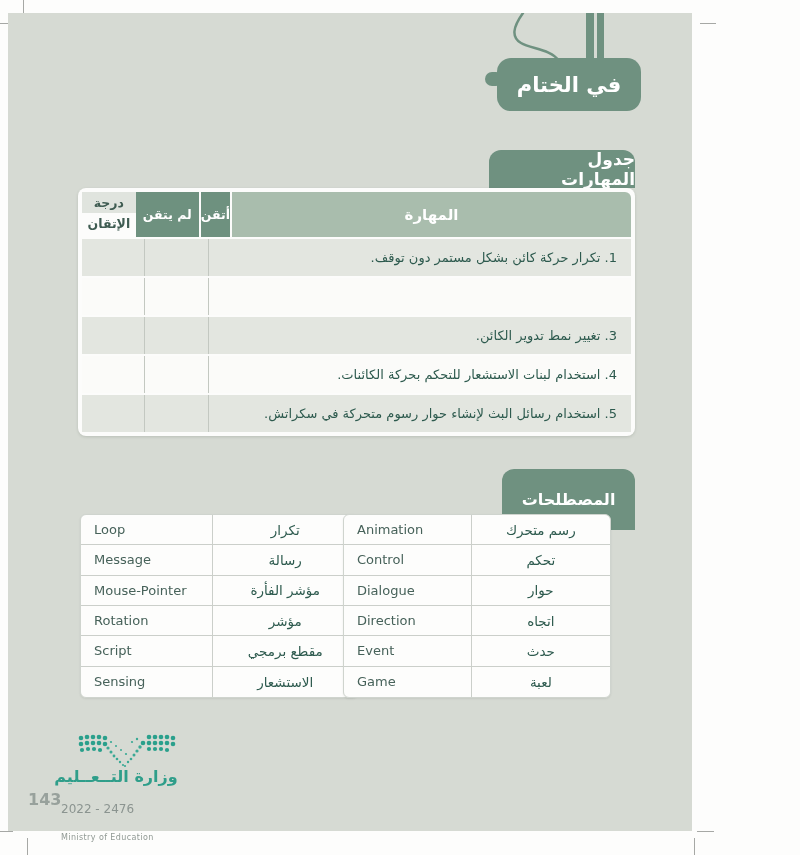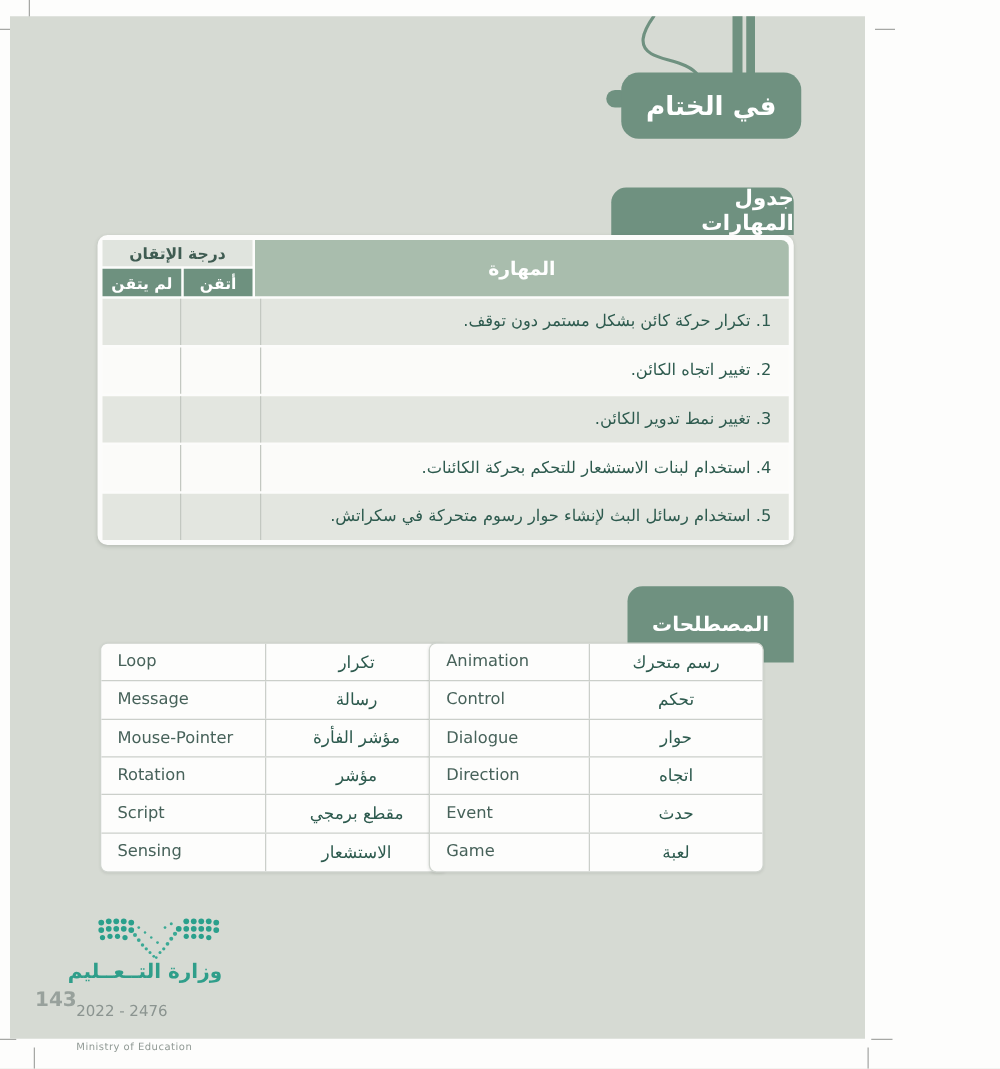--- a/index.html
+++ b/index.html
@@ -43,21 +43,21 @@
   .skills-banner { left:481px; top:137px; width:146px; height:38px; font-size:17px;padding-left:34px; }
   .terms-banner  { left:494px; top:456px; width:133px; height:61px; font-size:16px; }
 
   
   .skills-card {
     position:absolute; left:70px; top:175px; width:557px; height:248px;
     background:#fcfcfb; border-radius:8px; padding:4px;
     box-shadow:0 1px 3px rgba(60,70,60,0.18);
   }
   .sk-header { display:flex; height:45px; direction:ltr; }
-  .sk-left { width:120px; margin-right:2px; display:flex; flex-direction:column; }
+  .sk-left { width:148px; margin-right:2px; display:flex; flex-direction:row; }
   .sk-degree {
     height:21px; background:#e0e4de; color:#3f5c52;
     font-size:12.5px; font-weight:bold; text-align:center; line-height:21px;
     direction:rtl; margin-bottom:2px;
   }
   .sk-sub { flex:1; display:flex; }
   .sk-sub .hcell {
     background:#6e917f; color:#fff; font-size:12.5px; font-weight:bold;
     text-align:center; direction:rtl;
     display:flex; align-items:center; justify-content:center;
@@ -158,21 +158,20 @@
     </div>
 
     <div class="sk-row alt">
       <div class="c1"></div>
       <div class="c2"></div>
       <div class="ctext">1. تكرار حركة كائن بشكل مستمر دون توقف.</div>
     </div>
     <div class="sk-row plain">
       <div class="c1"></div>
       <div class="c2"></div>
-      <div class="ctext">2. تغيير اتجاه الكائن.</div>
     </div>
     <div class="sk-row alt">
       <div class="c1"></div>
       <div class="c2"></div>
       <div class="ctext">3. تغيير نمط تدوير الكائن.</div>
     </div>
     <div class="sk-row plain">
       <div class="c1"></div>
       <div class="c2"></div>
       <div class="ctext">4. استخدام لبنات الاستشعار للتحكم بحركة الكائنات.</div>

